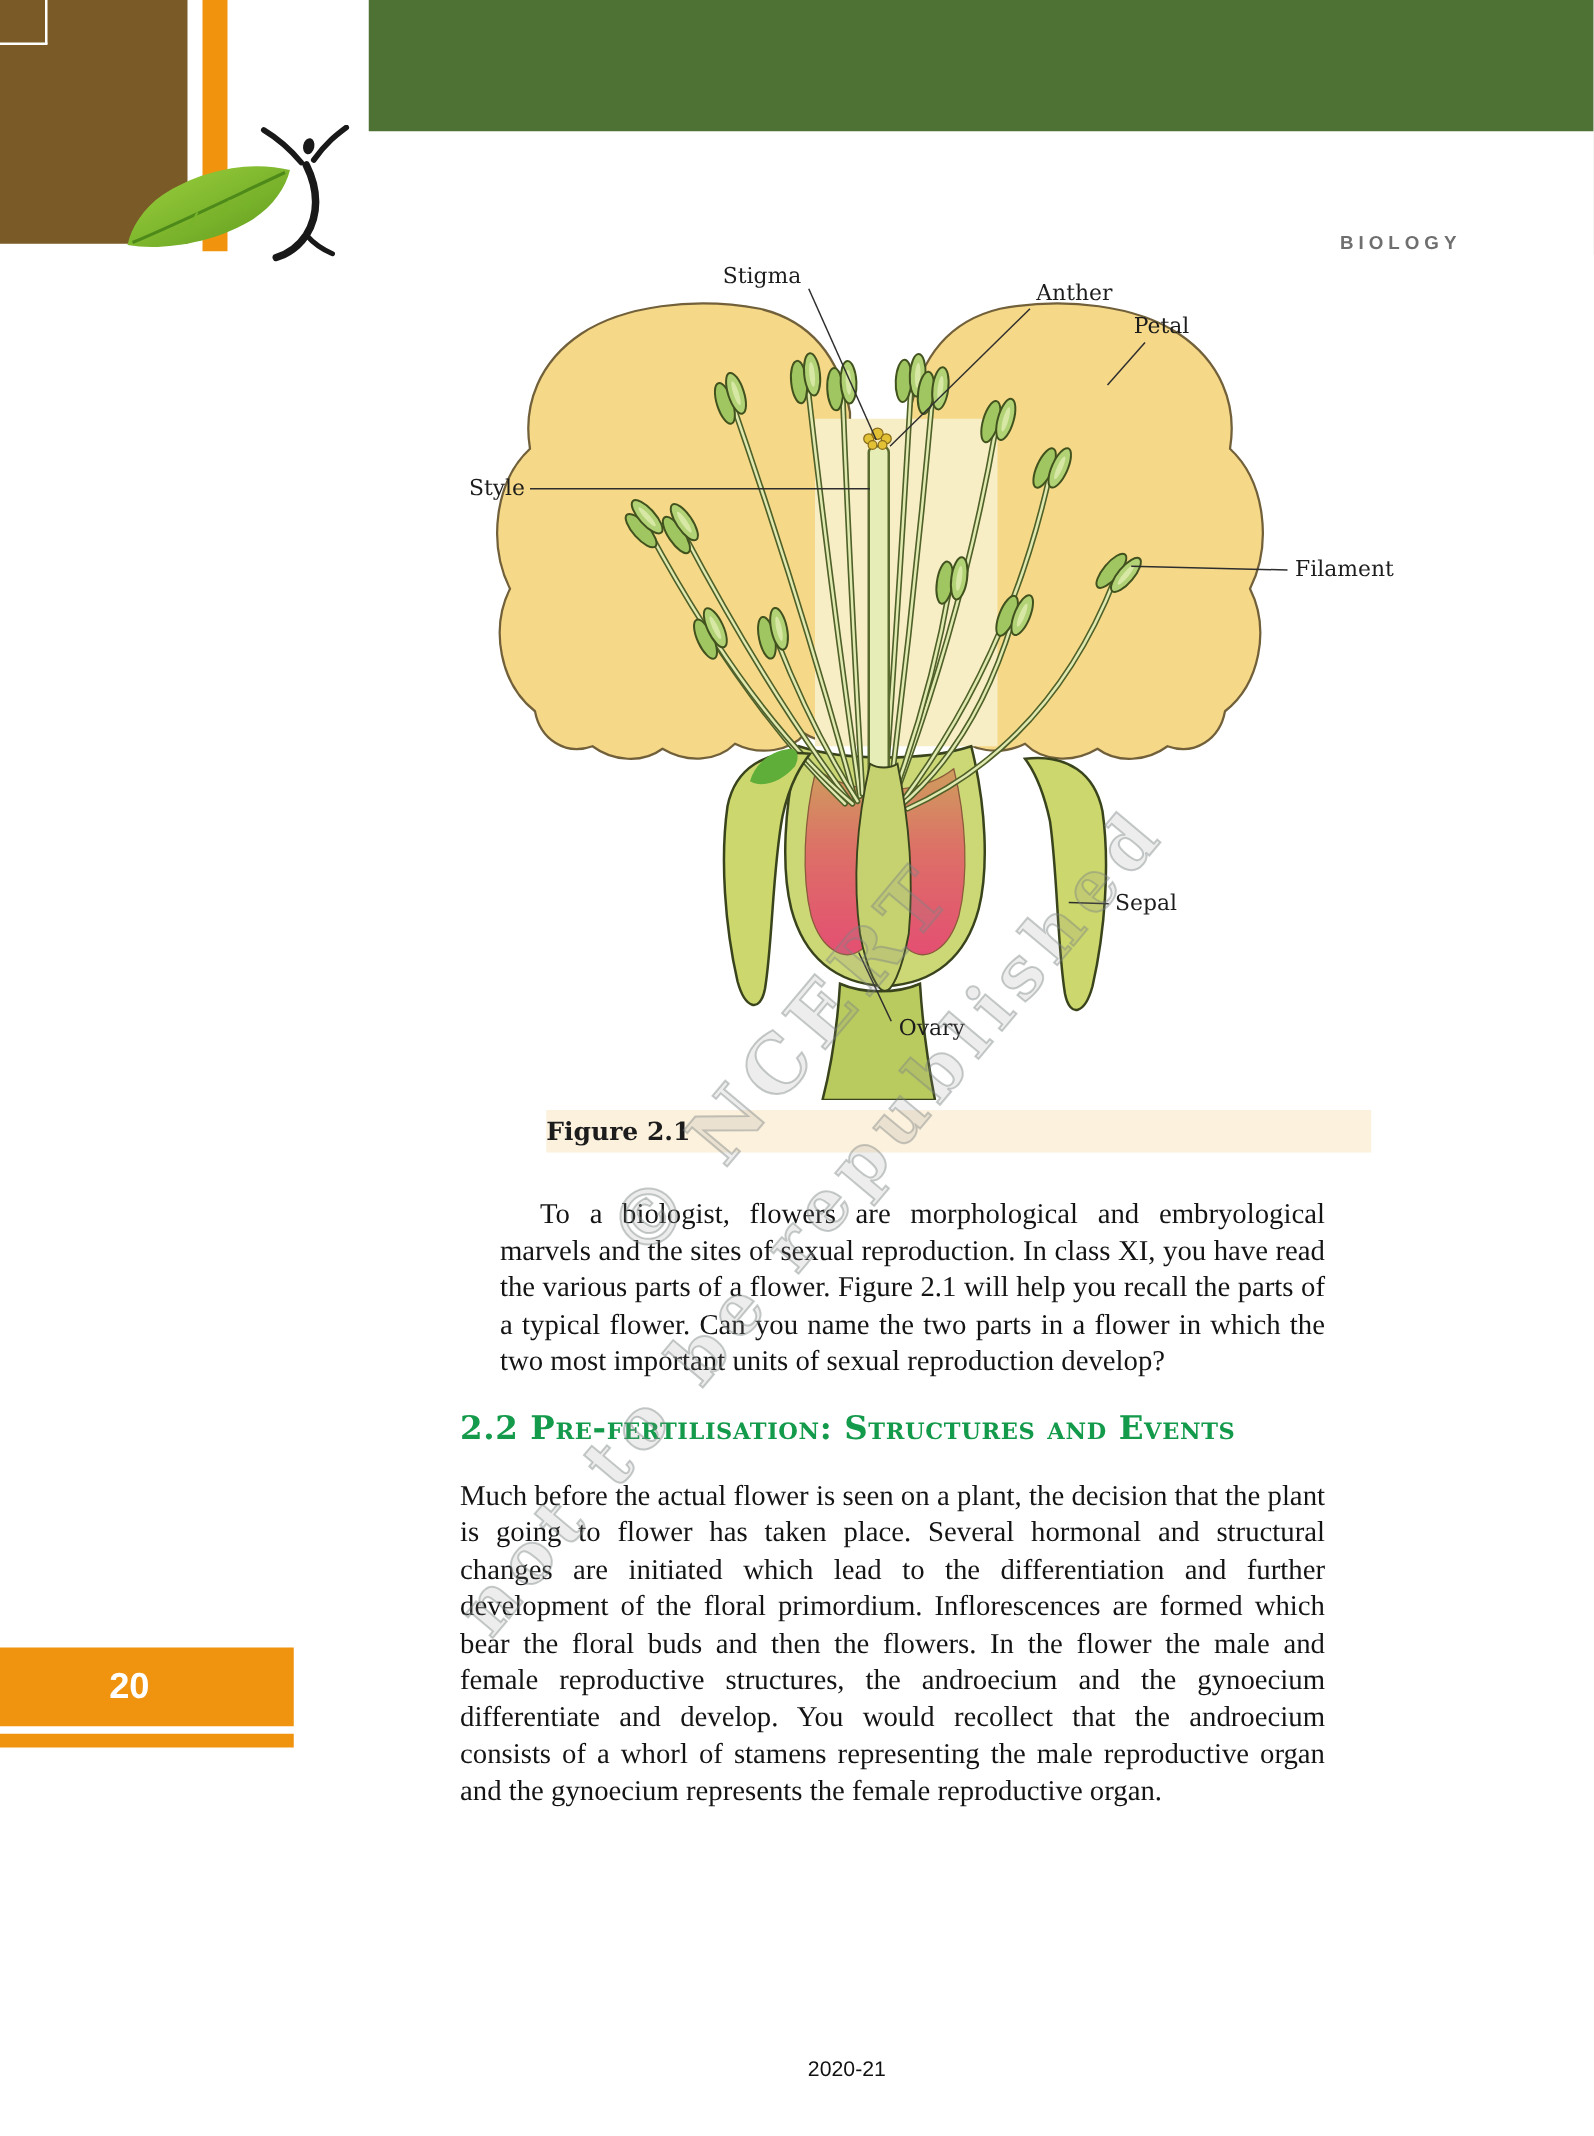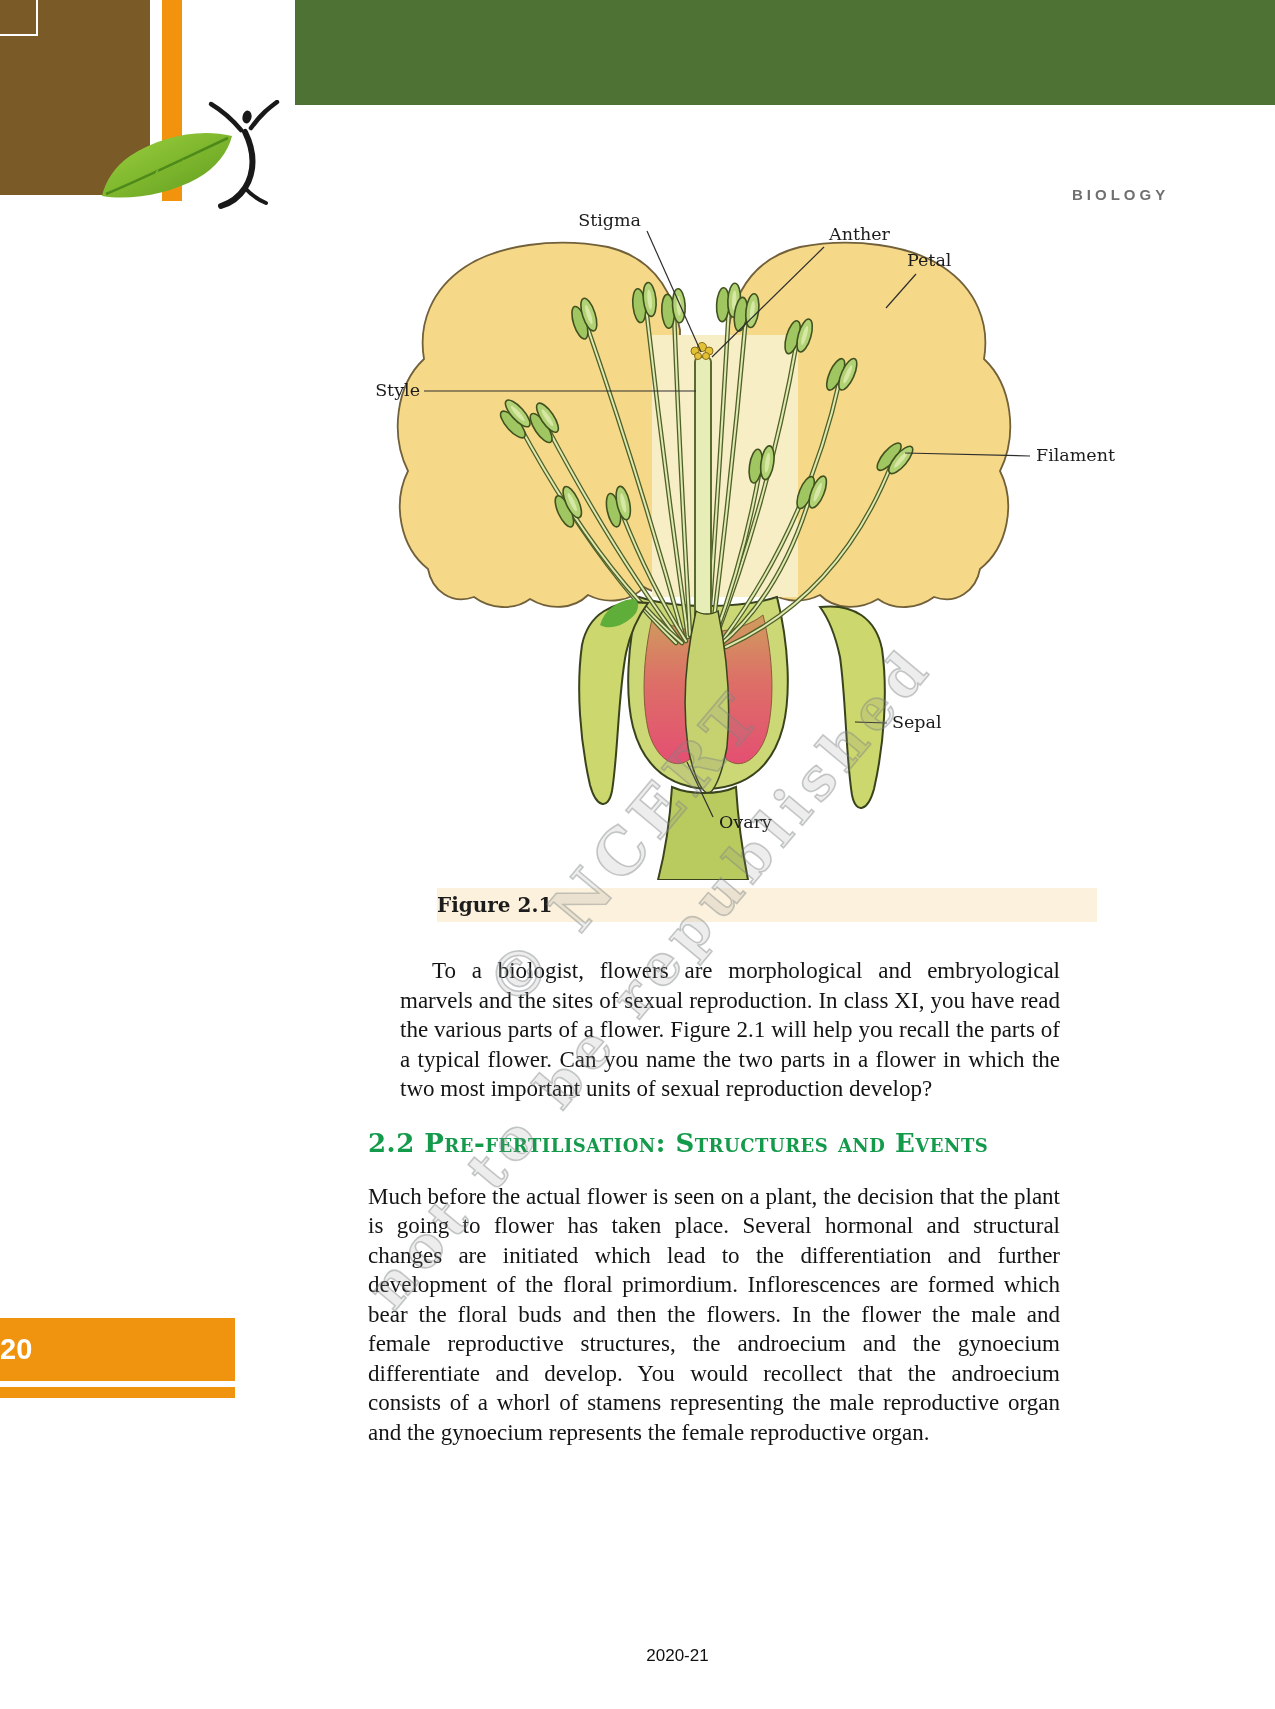--- a/index.html
+++ b/index.html
@@ -34,21 +34,21 @@
            font-variant:small-caps;font-weight:bold;font-size:26px;color:#149a4b;letter-spacing:.5px;}
   
   .wm{position:absolute;font-family:"DejaVu Serif",serif;font-weight:bold;white-space:nowrap;
       color:rgba(140,145,145,0.16);-webkit-text-stroke:1.6px rgba(125,130,130,0.42);
       pointer-events:none;z-index:9;}
   .wm1{left:430px;top:812px;font-size:62px;letter-spacing:8px;transform:rotate(-50deg);}
   .wm2{left:228px;top:944px;font-size:56px;letter-spacing:8px;transform:rotate(-50deg);}
   
   .pageband{position:absolute;left:0;top:1318px;width:235px;height:63px;background:#f0930f;}
   .pagenum{position:absolute;left:0;top:1318px;width:207px;height:63px;line-height:63px;
-           text-align:left;font-family:"Liberation Sans",sans-serif;font-size:29px;
+           text-align:center;font-family:"Liberation Sans",sans-serif;font-size:29px;
            font-weight:bold;color:#ffffff;}
   .pagestrip{position:absolute;left:0;top:1387px;width:235px;height:11px;background:#f0930f;}
   .year{position:absolute;left:0;top:1646px;width:1275px;text-align:center;
         font-family:"Liberation Sans",sans-serif;font-size:17px;color:#111111;padding-left:40px;}
 </style>
 </head>
 <body>
 
 <div class="page">
 

